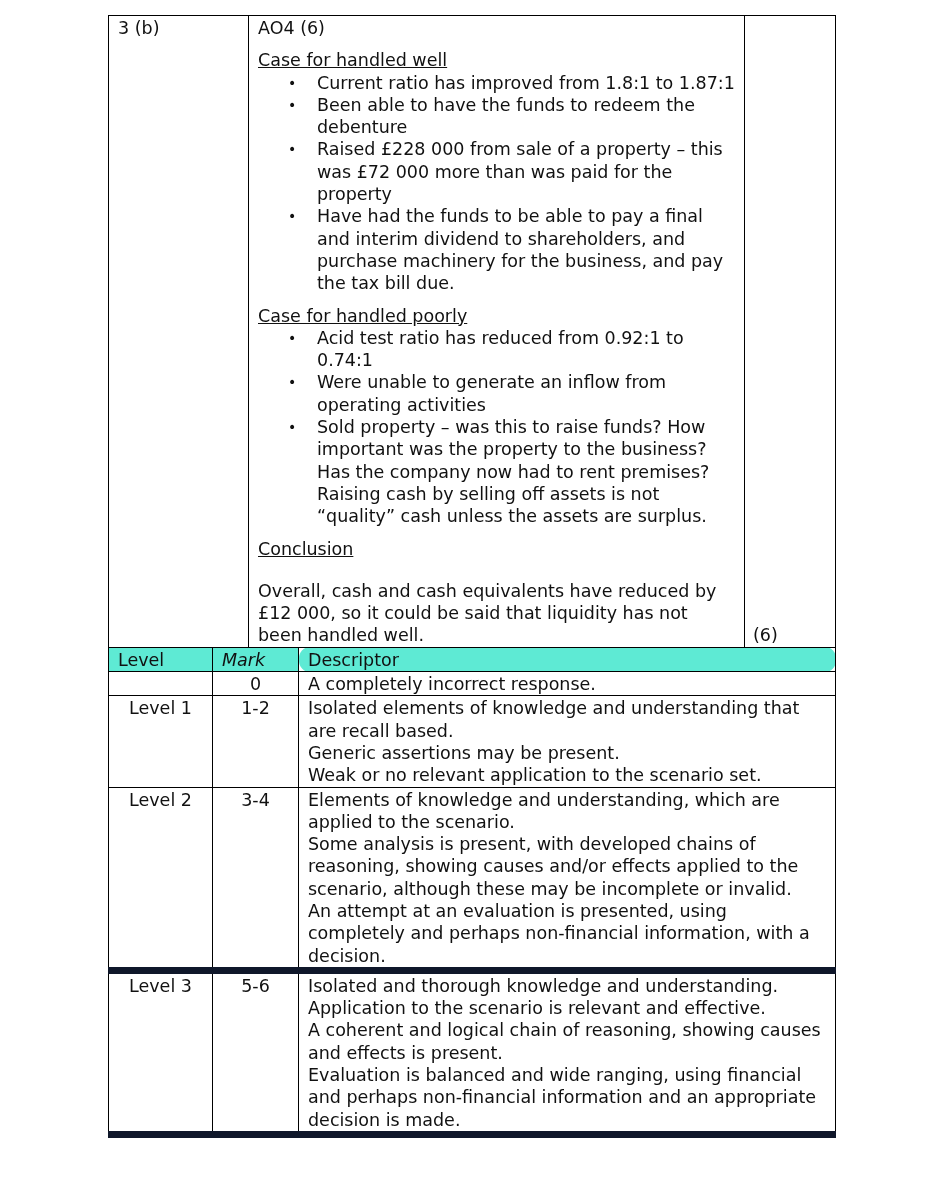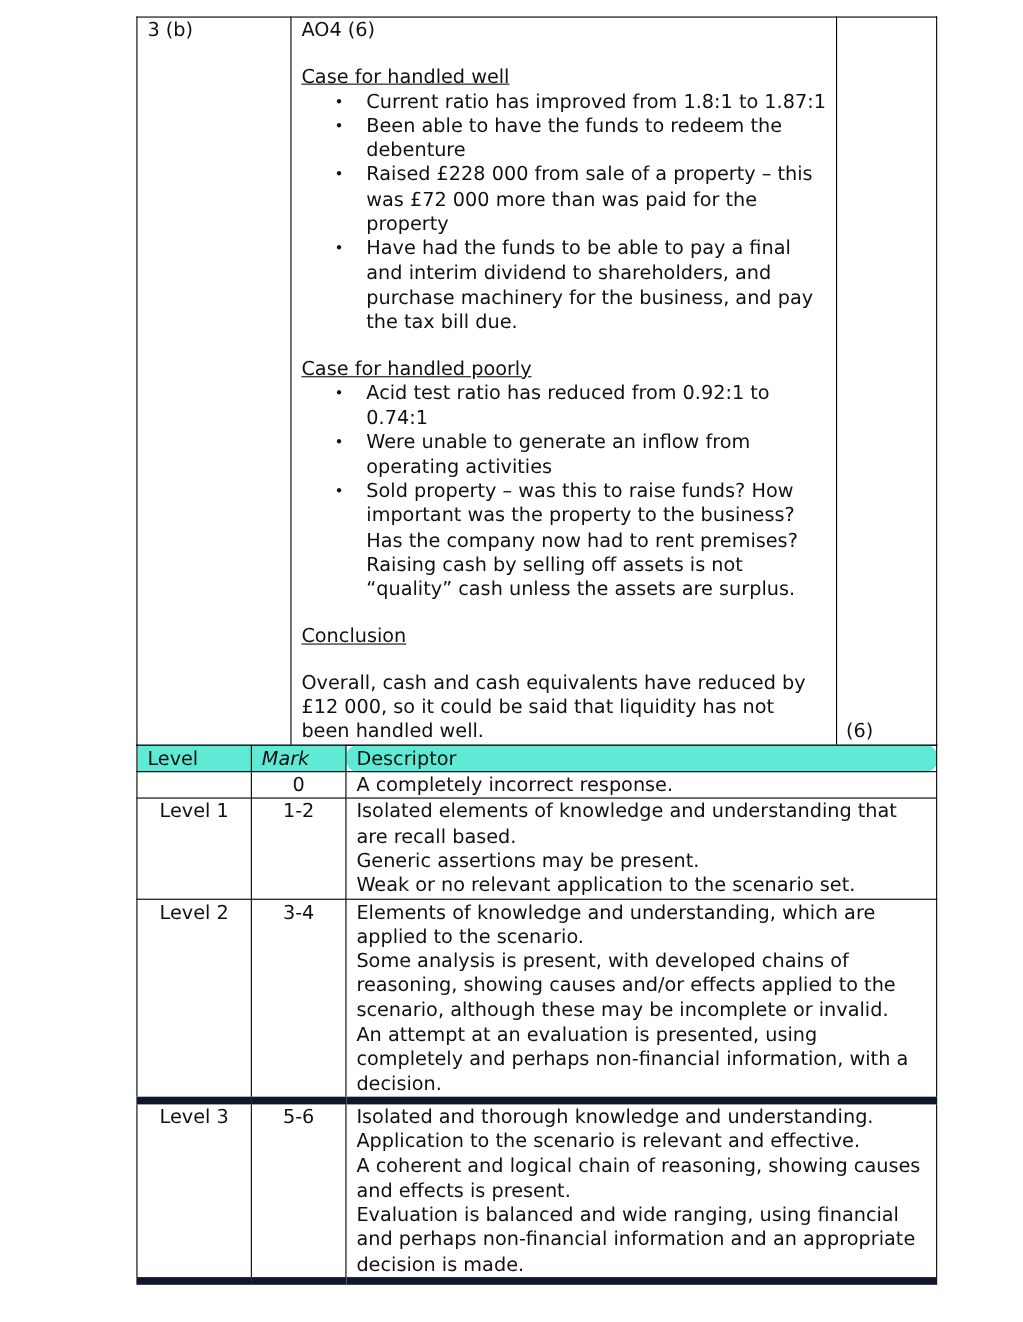--- a/index.html
+++ b/index.html
@@ -1,23 +1,23 @@
 <!DOCTYPE html>
 <html><head>
   <meta charset="utf-8">
   <style>
     html, body { margin: 0; padding: 0; background: #ffffff; }
     body { width: 930px; height: 1202px; position: relative; font-family: "DejaVu Sans", sans-serif; color: #111; font-size: 17.5px; }
-    .page { position: absolute; left: 124px; top: 15px; width: 728px; }
+    .page { position: absolute; left: 108px; top: 15px; width: 728px; }
     table { border-collapse: collapse; width: 728px; table-layout: fixed; }
     td { border: 1px solid #000; vertical-align: top; padding: 0; line-height: 22.3px; }
     .q-table td.qnum { width: 130px; padding: 1px 0 0 9px; }
     .q-table td.answer { width: 478px; padding: 1px 8px 0 9px; }
     .q-table td.marks { padding: 0 0 0 8px; vertical-align: bottom; }
-    .heading { text-decoration: underline; margin-top: 20px; }
+    .heading { text-decoration: underline; margin-top: 10px; }
     ul { margin: 0; padding: 0 0 0 59px; list-style: none; }
     li { position: relative; }
     li::before { content: "\2022"; position: absolute; left: -29px; top: 0; font-size: 14px; }
     .para { margin-top: 20px; }
     .lv-table { margin-top: -1px; }
     .lv-table td { border: 1px solid #000; }
     .lv-table td.lv { width: 94px; text-align: center; padding: 1px 0 0 0; }
     .lv-table td.mk { width: 76px; text-align: center; padding: 1px 0 0 0; }
     .lv-table td.desc { padding: 1px 6px 0 9px; border-radius: 11px; }
     .lv-table tr.head td { background: #5eead4; text-align: left; padding-left: 9px; }

